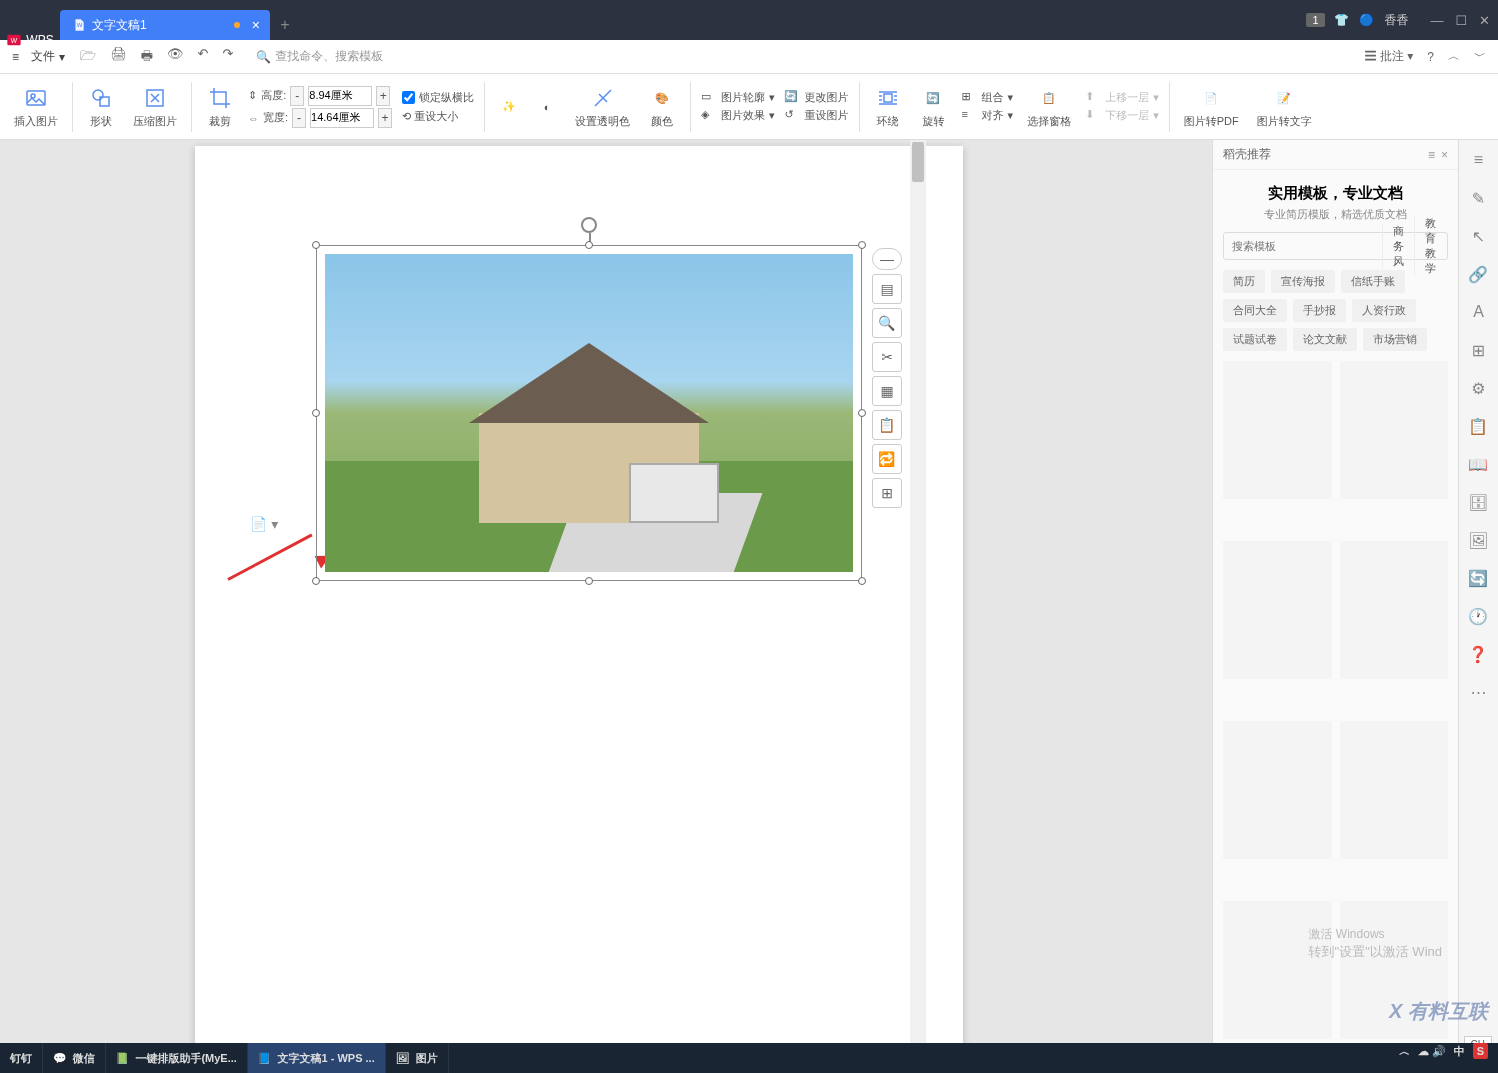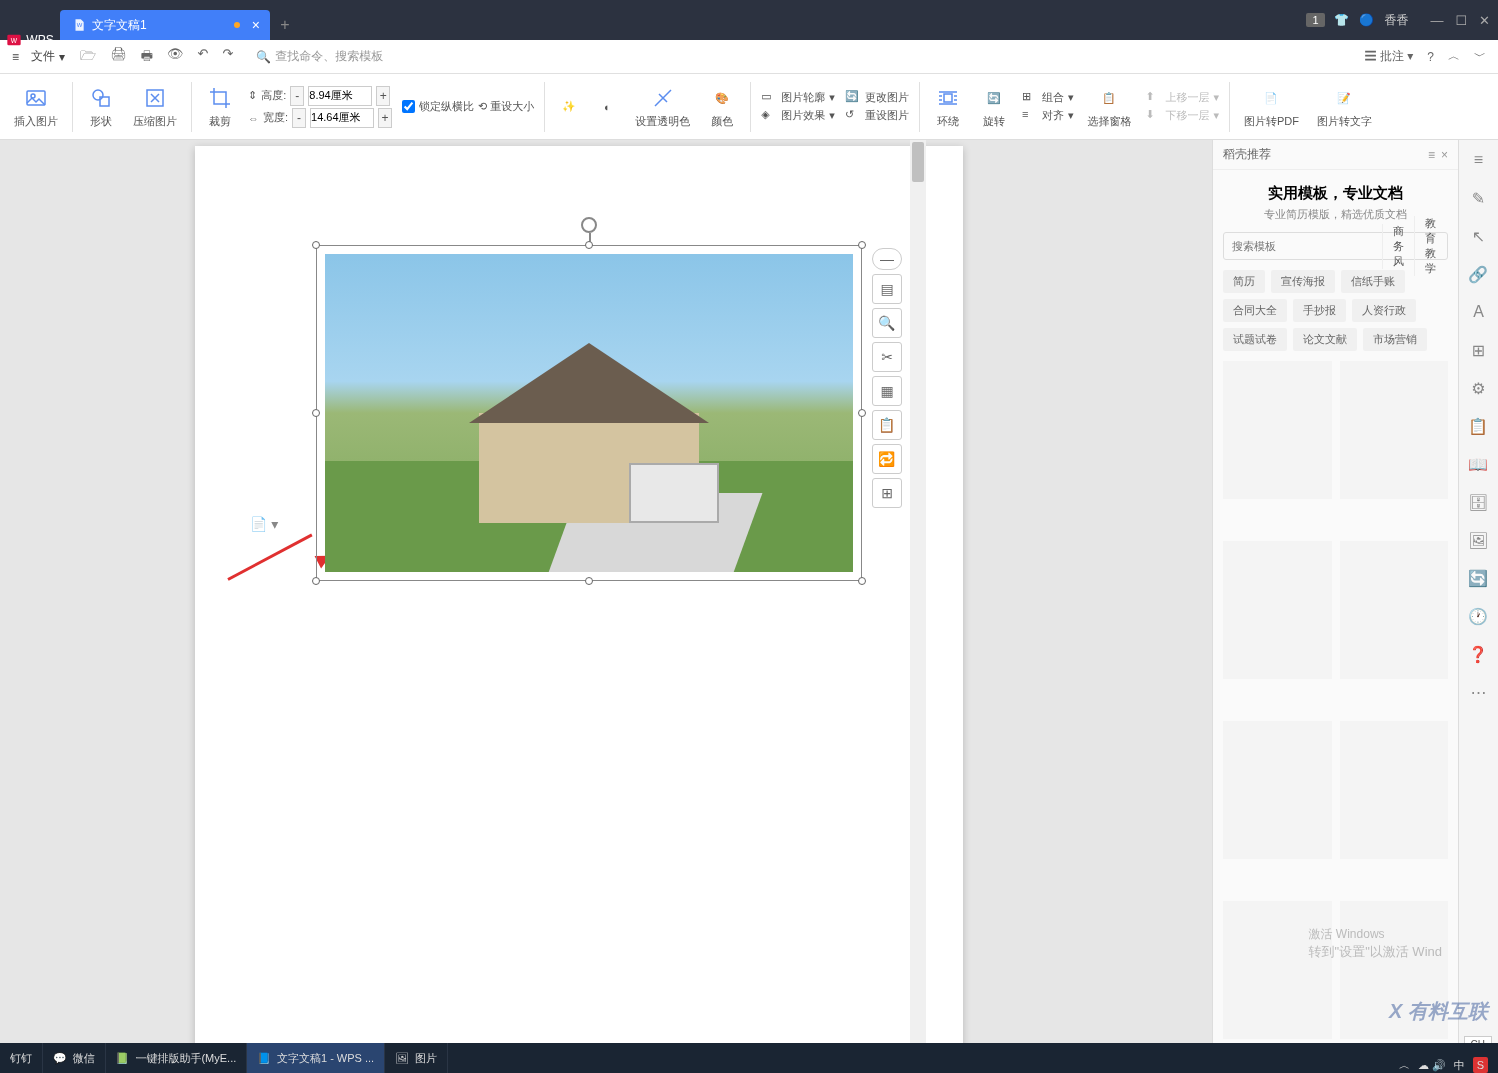--- a/index.html
+++ b/index.html
@@ -31,21 +31,21 @@
 
 .ribbon { height:66px; background:#fff; border-bottom:1px solid #ddd; display:flex; align-items:center; padding:0 10px; gap:10px; font-size:11px; color:#555; }
 .rgroup { display:flex; flex-direction:column; align-items:center; gap:2px; padding:0 4px; }
 .rgroup .icon { width:28px; height:28px; display:flex; align-items:center; justify-content:center; color:#5b8def; }
 .rgroup .icon svg { width:24px; height:24px; }
 .vsep { width:1px; height:50px; background:#e0e0e0; }
 .size-block { display:flex; flex-direction:column; gap:2px; font-size:11px; }
 .size-row { display:flex; align-items:center; gap:4px; }
 .size-row input { width:64px; height:20px; border:1px solid #ccc; text-align:left; font-size:11px; }
 .spin { width:14px; height:20px; border:1px solid #ccc; display:flex; align-items:center; justify-content:center; font-size:12px; background:#f5f5f5; }
-.lock-col { display:flex; gap:4px; font-size:11px; }
+.lock-col { display:flex; flex-direction:column; gap:4px; font-size:11px; }
 .lock-col label { display:flex; align-items:center; gap:4px; }
 .rbtn { display:flex; flex-direction:column; align-items:center; gap:2px; }
 .rbtn .icon { width:28px; height:24px; display:flex; align-items:center; justify-content:center; }
 .rrow { display:flex; flex-direction:column; gap:2px; }
 .rrow-item { display:flex; align-items:center; gap:4px; font-size:11px; }
 .rrow-item .icon { width:16px; height:16px; }
 .disabled { color:#bbb; }
 
 
 .workspace { position:absolute; top:140px; left:0; right:0; bottom:0; background:#e6e6e6; display:flex; }
@@ -94,21 +94,21 @@
 .rp-card { background:#f4f4f4; height:138px; }
 .watermark { position:absolute; right:56px; bottom:112px; color:#bbb; font-size:13px; }
 .watermark .t1 { font-size:12px; }
 
 
 .sidebar-icons { position:absolute; right:0; top:0; width:40px; height:100%; background:#f5f5f5; border-left:1px solid #ddd; display:flex; flex-direction:column; align-items:center; padding-top:8px; gap:14px; color:#888; }
 .sidebar-icons .si { width:24px; height:24px; display:flex; align-items:center; justify-content:center; font-size:16px; }
 .sidebar-icons .si.active { color:#417ff9; }
 
 
-.taskbar { position:absolute; bottom:0; left:0; right:0; height:30px; background:#1a2533; display:flex; align-items:flex-end; font-size:11px; color:#ddd; }
+.taskbar { position:absolute; bottom:0; left:0; right:0; height:30px; background:#1a2533; display:flex; align-items:flex-start; font-size:11px; color:#ddd;font-weight:bold; }
 .tb-item { height:30px; display:flex; align-items:center; gap:6px; padding:0 10px; border-right:1px solid #2a3545; }
 .tb-item.active { background:#2a4570; }
 .tb-tray { margin-left:auto; display:flex; align-items:center; gap:8px; padding:0 10px; font-size:11px; }
 .ch-badge { position:absolute; right:6px; bottom:20px; background:#fff; border:1px solid #ccc; padding:2px 6px; font-size:10px; color:#555; }
 
 .wm-logo { position:absolute; right:10px; bottom:48px; color:#3a5a9a; font-size:20px; font-weight:bold; opacity:0.5; font-style:italic; }
 </style>
 </head>
 <body>
 

